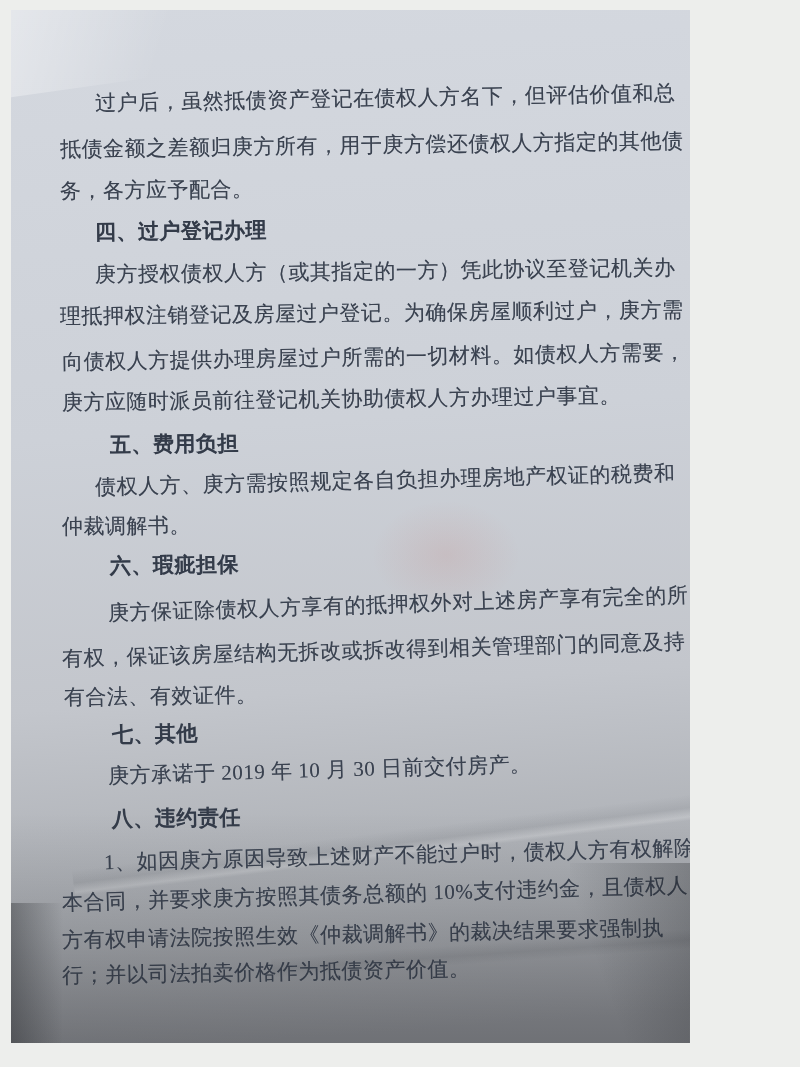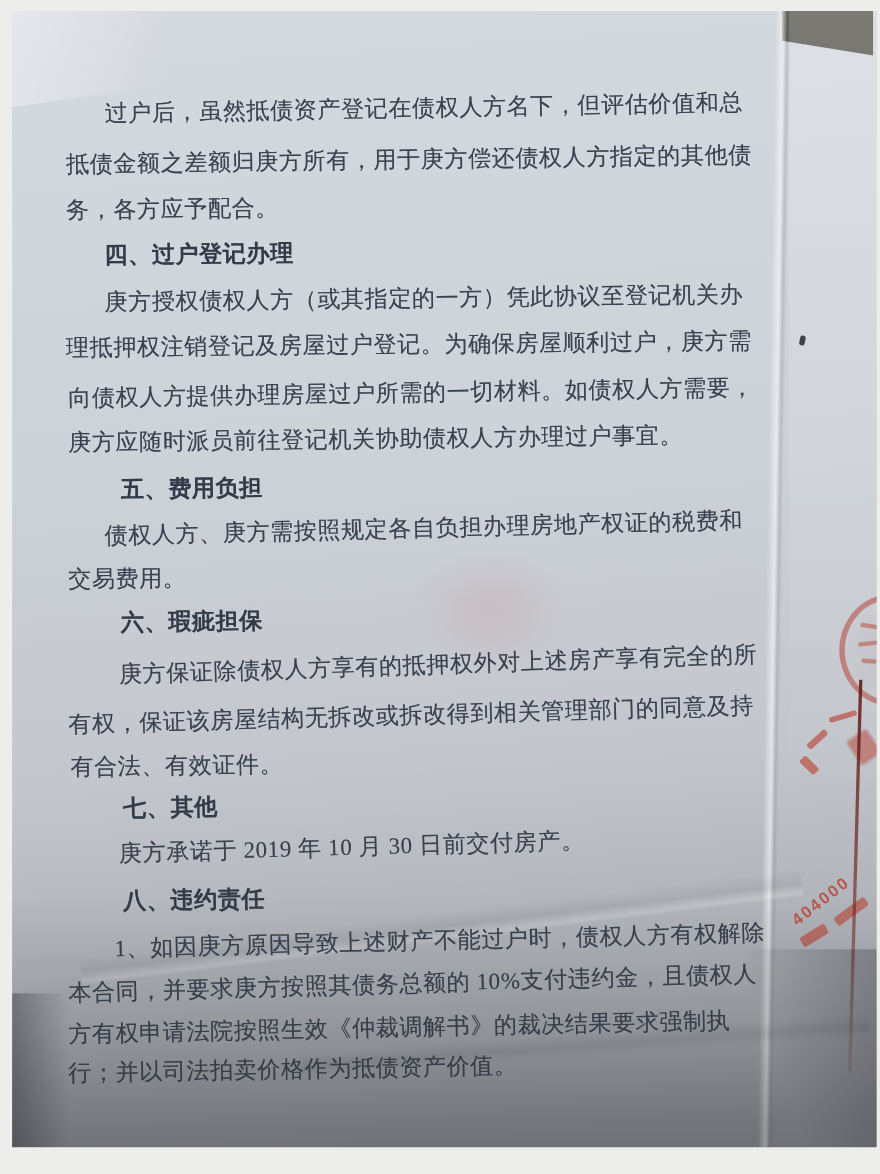--- a/index.html
+++ b/index.html
@@ -4,21 +4,21 @@
 <style>
   html,body{margin:0;padding:0;}
   body{
     width:800px;height:1067px;
     background:#edeeec;
     font-family:"Liberation Serif","DejaVu Serif",serif;
     position:relative;overflow:hidden;
   }
   
   .paper{
-    position:absolute;left:11px;top:10px;width:786px;height:1033px;
+    position:absolute;left:11px;top:10px;width:679px;height:1033px;
     background:linear-gradient(176deg,#d4d8df 0%,#cdd1d8 40%,#c3c6cc 65%,#aaadb2 85%,#94969b 97%);
     overflow:hidden;
   }
   
   .scene-corner{
     position:absolute;left:700px;top:0;width:83px;height:52px;
     background:#55544c;
     clip-path:polygon(0 0,100% 0,100% 78%,0 52%);
   }
   
@@ -132,21 +132,21 @@
   <div class="line l0">过户后，虽然抵债资产登记在债权人方名下，但评估价值和总</div>
   <div class="line l1">抵债金额之差额归庚方所有，用于庚方偿还债权人方指定的其他债</div>
   <div class="line l2">务，各方应予配合。</div>
   <div class="line l3 h">四、过户登记办理</div>
   <div class="line l4">庚方授权债权人方（或其指定的一方）凭此协议至登记机关办</div>
   <div class="line l5">理抵押权注销登记及房屋过户登记。为确保房屋顺利过户，庚方需</div>
   <div class="line l6">向债权人方提供办理房屋过户所需的一切材料。如债权人方需要，</div>
   <div class="line l7">庚方应随时派员前往登记机关协助债权人方办理过户事宜。</div>
   <div class="line l8 h">五、费用负担</div>
   <div class="line l9">债权人方、庚方需按照规定各自负担办理房地产权证的税费和</div>
-  <div class="line l10">交易费用。</div>
+  <div class="line l10">仲裁调解书。</div>
   <div class="line l11 h">六、瑕疵担保</div>
   <div class="line l12">庚方保证除债权人方享有的抵押权外对上述房产享有完全的所</div>
   <div class="line l13">有权，保证该房屋结构无拆改或拆改得到相关管理部门的同意及持</div>
   <div class="line l14">有合法、有效证件。</div>
   <div class="line l15 h">七、其他</div>
   <div class="line l16">庚方承诺于 2019 年 10 月 30 日前交付房产。</div>
   <div class="line l17 h">八、违约责任</div>
   <div class="line l18">1、如因庚方原因导致上述财产不能过户时，债权人方有权解除</div>
   <div class="line l19">本合同，并要求庚方按照其债务总额的 10%支付违约金，且债权人</div>
   <div class="line l20">方有权申请法院按照生效《仲裁调解书》的裁决结果要求强制执</div>

